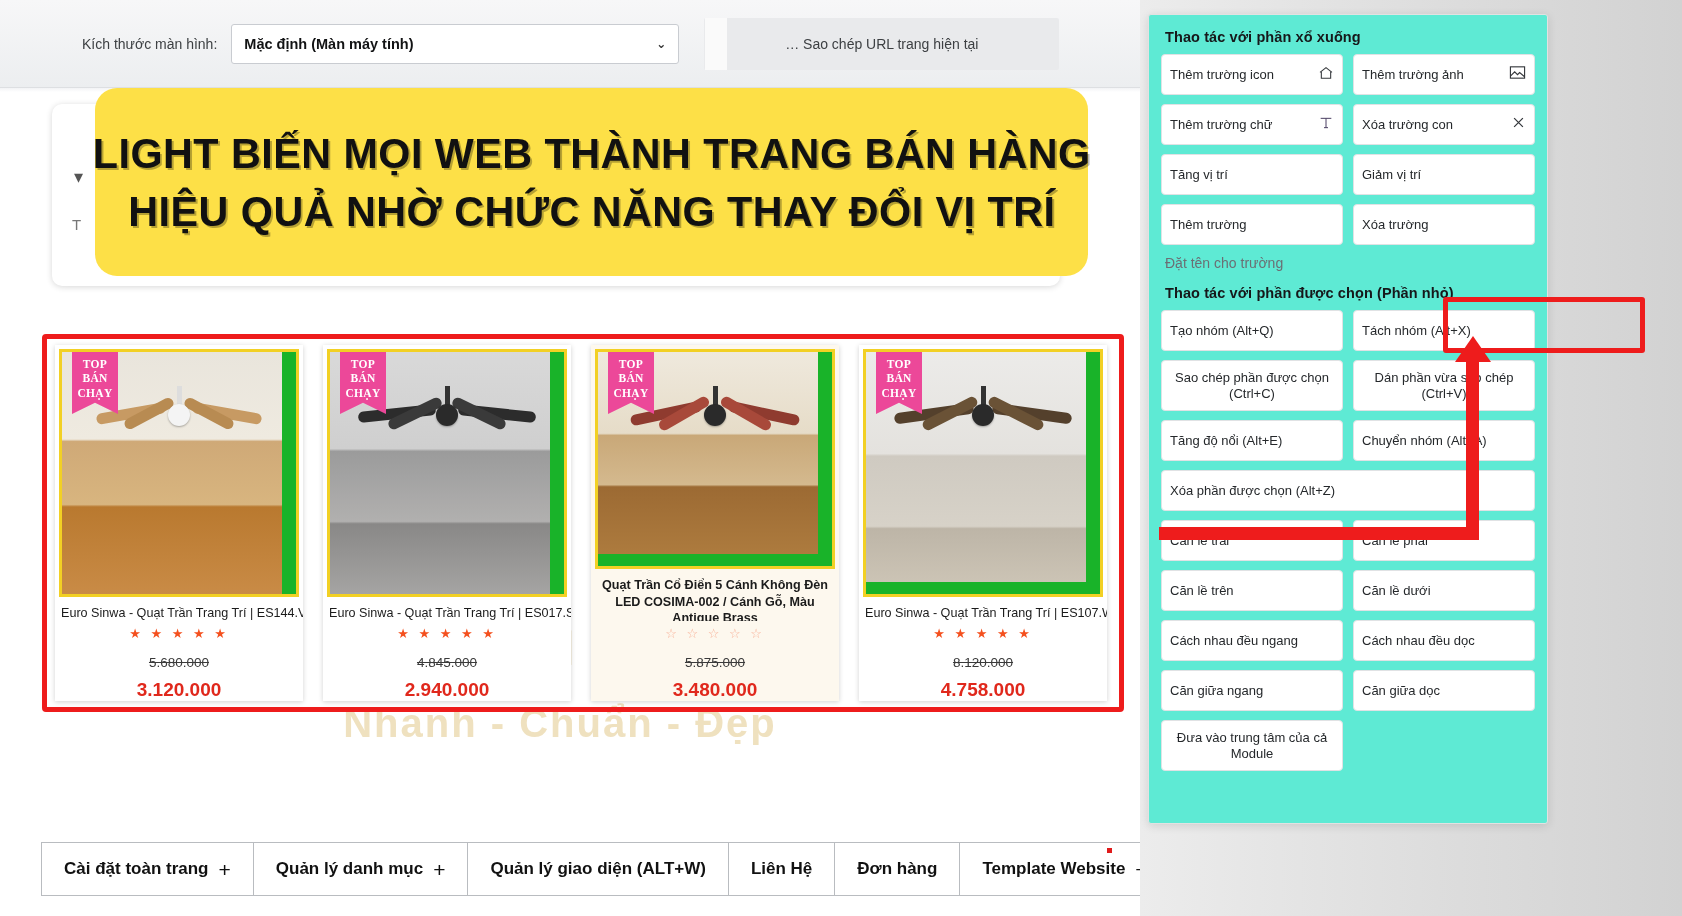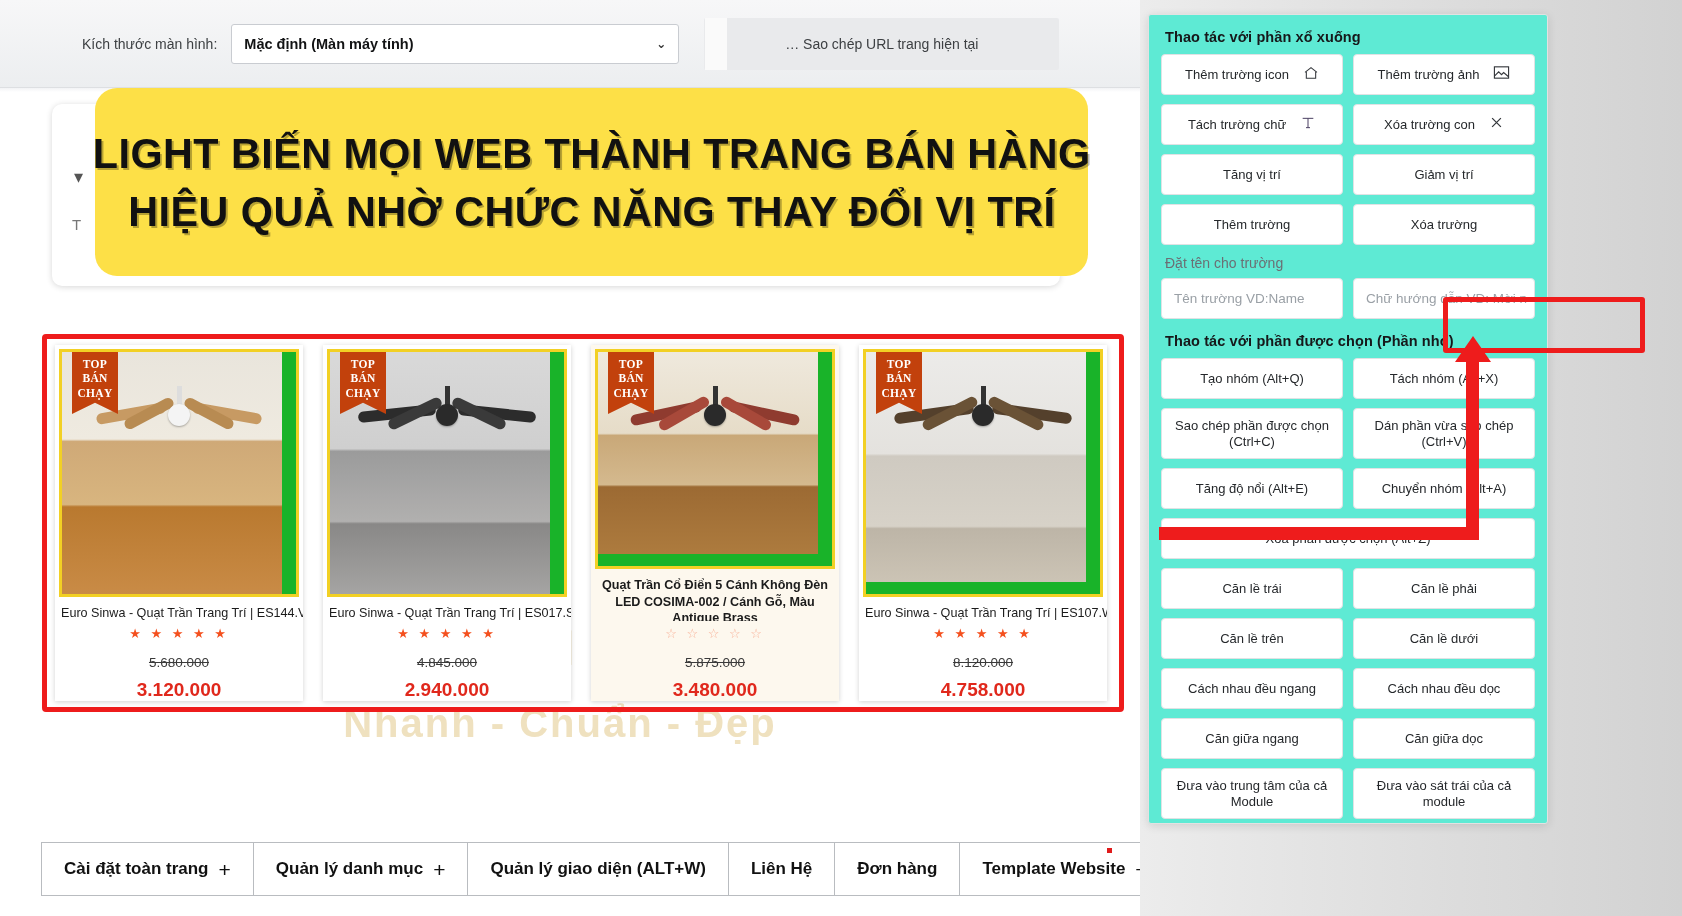--- a/index.html
+++ b/index.html
@@ -134,21 +134,21 @@
     background:#f4f4f4; border-radius:50%; box-shadow:0 1px 2px rgba(0,0,0,.3); }
   .fan .rod { position:absolute; left:50%; top:0; width:5px; height:20px; margin-left:-2.5px; background:#ddd;}
   .blade { position:absolute; top:22px; height:11px; border-radius:6px; }
   .fan.dark .hub { background:#2a2a2a; }
   .fan.dark .rod { background:#333; }
   
   .sel-green-right { position:absolute; right:0; top:0; width:14px; height:100%; background:#19b329; }
   .sel-green-bottom { position:absolute; left:0; bottom:0; width:100%; height:12px; background:#19b329; }
   .badge {
     position:absolute; left:10px; top:0; width:46px; height:62px;
-    background:#c2410c; color:#fff; font-size:11.5px; font-weight:700;
+    background:#ec4899; color:#fff; font-size:11.5px; font-weight:700;
     line-height:1.25; text-align:center; padding-top:5px;
     font-family:"Liberation Serif", serif;
     clip-path: polygon(0 0,100% 0,100% 100%,50% 82%,0 100%);
     z-index:4; letter-spacing:.3px;
   }
   .ptitle {
     font-size:12.6px; color:#1b1b1b; text-align:center;
     padding:8px 6px 0 6px; line-height:1.32; font-weight:400;
     white-space:nowrap; overflow:hidden;
   }
@@ -190,21 +190,21 @@
     box-shadow:0 2px 10px rgba(0,0,0,.12);
   }
   .tools h3 {
     font-size:14.5px; color:#16181a; font-weight:700; margin:2px 0 9px 4px;
     letter-spacing:.1px;
   }
   .sec-label { font-size:14px; color:#6b6f74; margin:10px 0 7px 4px; }
   .grid2 { display:grid; grid-template-columns:1fr 1fr; gap:9px 10px; }
   .tbtn {
     height:41px; border:1px solid #e0e2e4; border-radius:4px; background:#fff;
-    display:flex; align-items:center; justify-content:center; gap:8px;
+    display:flex; align-items:center; justify-content:space-between; gap:8px;
     font-size:13px; color:#25282b; text-align:center; line-height:1.2;
     padding:0 8px;
   }
   .tbtn.two { height:51px; }
   .tbtn.wide { grid-column:1 / span 2; }
   .tbtn .ic { font-size:15px; color:#35383c; margin-left:6px; }
   .tinput {
     height:41px; border:1px solid #e0e2e4; border-radius:4px; background:#fff;
     display:flex; align-items:center; padding:0 12px;
     font-size:13.5px; color:#9aa0a6; overflow:hidden; white-space:nowrap;
@@ -406,21 +406,21 @@
       <div class="tbtn">
         <span>Thêm trường ảnh</span>
         <span class="ic">
           <svg width="17" height="15" viewBox="0 0 24 20" fill="none" stroke="#35383c" stroke-width="1.6">
               <rect x="2" y="2" width="20" height="16"></rect>
               <path d="M2 15l6-6 4 4 3-3 7 6"></path>
             </svg>
         </span>
       </div>
       <div class="tbtn">
-        <span>Tách trường chữ</span>
+        <span>Thêm trường chữ</span>
         <span class="ic">
           <svg width="16" height="16" viewBox="0 0 24 24" fill="none" stroke="#4a3f62" stroke-width="1.5">
               <path d="M4 5h16M12 5v14M9 19h6"></path>
             </svg>
         </span>
       </div>
       <div class="tbtn">
         <span>Xóa trường con</span>
         <span class="ic">
           <svg width="15" height="15" viewBox="0 0 24 24" fill="none" stroke="#35383c" stroke-width="2">
@@ -436,24 +436,20 @@
       </div>
       <div class="tbtn">
         <span>Thêm trường</span>
       </div>
       <div class="tbtn">
         <span>Xóa trường</span>
       </div>
     </div>
 
     <div class="sec-label">Đặt tên cho trường</div>
-    <div class="grid2">
-      <div class="tinput">Tên trường VD:Name</div>
-      <div class="tinput">Chữ hướng dẫn VD: Mời n</div>
-    </div>
 
     <h3 style="margin-top:14px">Thao tác với phần được chọn (Phần nhỏ)</h3>
 
     <div class="grid2">
       <div class="tbtn">
           <span>Tạo nhóm (Alt+Q)</span>
         </div>
       <div class="tbtn">
           <span>Tách nhóm (Alt+X)</span>
         </div>
@@ -491,23 +487,20 @@
           <span>Cách nhau đều dọc</span>
         </div>
       <div class="tbtn">
           <span>Căn giữa ngang</span>
         </div>
       <div class="tbtn">
           <span>Căn giữa dọc</span>
         </div>
       <div class="tbtn two">
           <span>Đưa vào trung tâm của cả Module</span>
-        </div>
-      <div class="tbtn two">
-          <span>Đưa vào sát trái của cả module</span>
         </div>
     </div>
   </div>
 
   <div class="redbox"></div>
   <div class="arrow-head"></div>
   <div class="arrow-shaft"></div>
   <div class="elbow-h"></div>
 
 </div>

